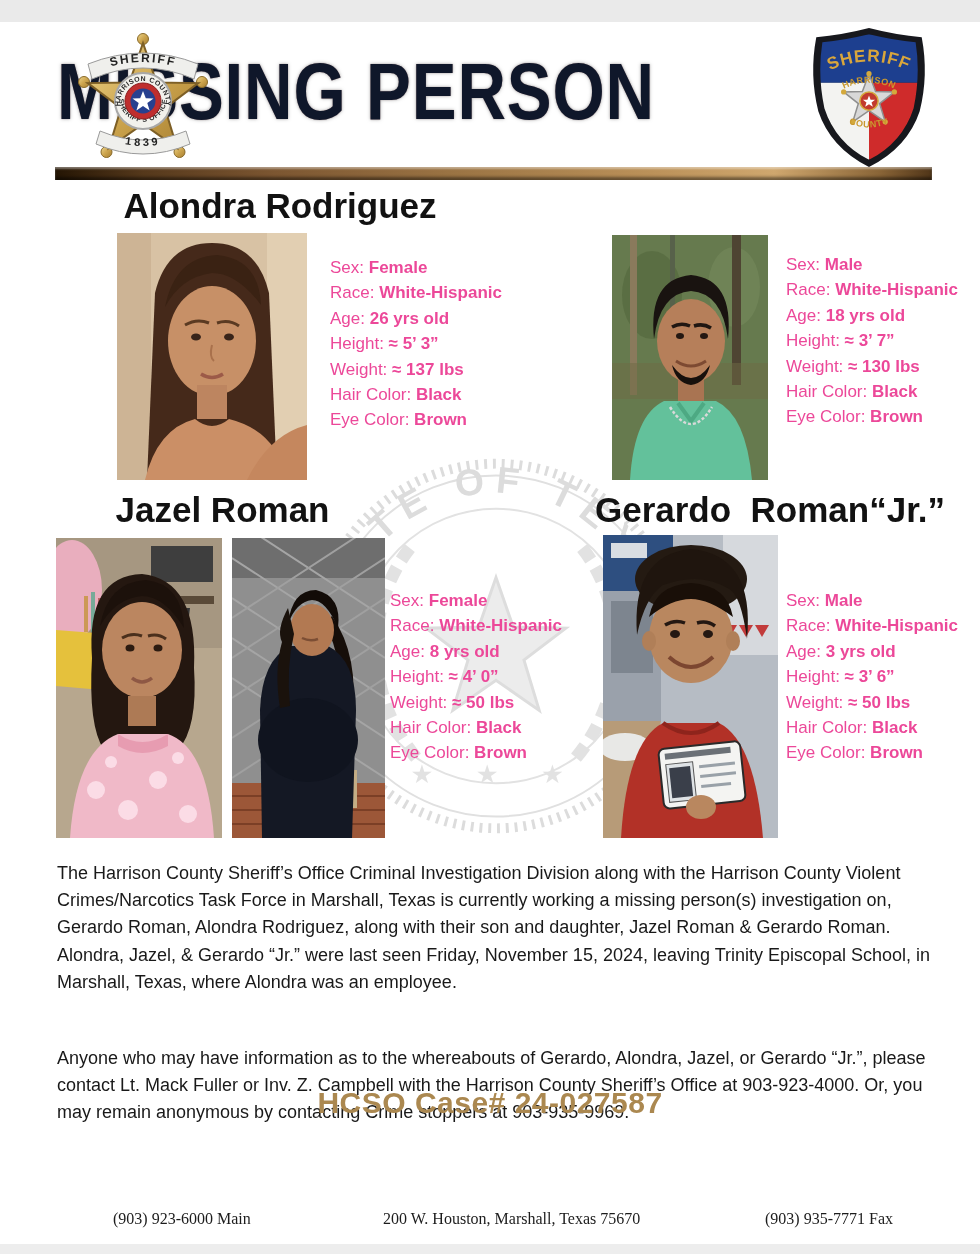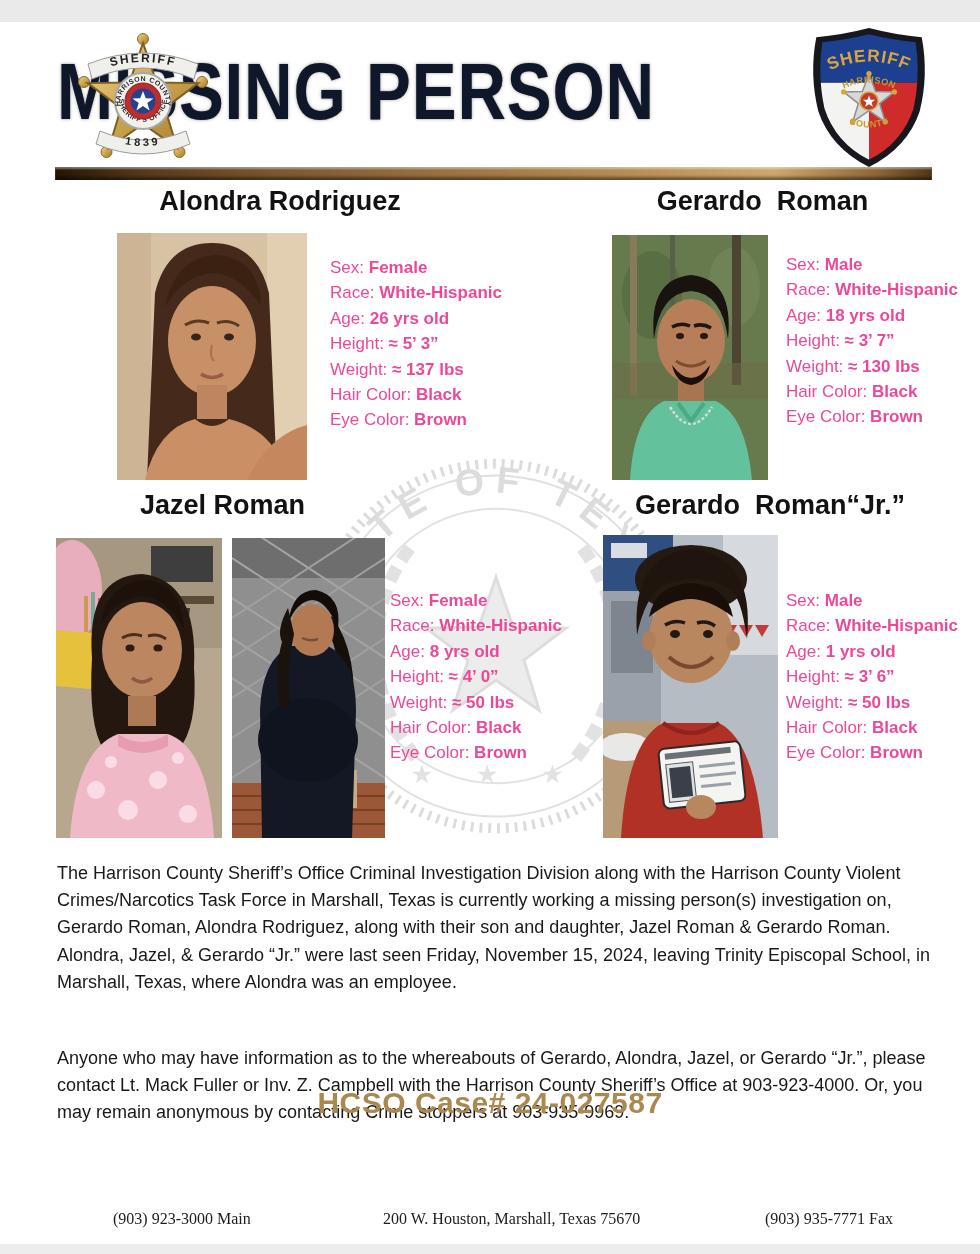--- a/index.html
+++ b/index.html
@@ -16,21 +16,21 @@
   .title span{display:inline-block;transform:scaleX(.84);letter-spacing:1px;
          text-shadow:0 0 4px rgba(125,125,125,.65),0 0 1px rgba(90,0,0,.5);}
   .divider{position:absolute;left:55px;top:167px;width:877px;height:13px;z-index:4;
          background:linear-gradient(90deg,#241504,#55381b 10%,#7c5631 25%,#9a7343 45%,#bb9159 68%,#cfa76e 82%,#8a6537 94%,#503518);
          box-shadow:inset 0 2px 2px rgba(255,255,255,.4),inset 0 -3px 3px rgba(0,0,0,.45);}
 
   
   #watermark{position:absolute;left:300px;top:450px;width:392px;height:392px;z-index:1;}
 
   
-  .person-name{position:absolute;z-index:4;font-size:27px;font-weight:bold;color:#121212;text-align:center;white-space:pre;}
+  .person-name{position:absolute;z-index:4;font-size:35px;font-weight:bold;color:#121212;text-align:center;white-space:pre;}
   #name-alondra{left:60px;top:186px;width:440px;}
   #name-gerardo{left:565px;top:186px;width:395px;}
   #name-jazel{left:55px;top:490px;width:335px;}
   #name-jr{left:560px;top:490px;width:420px;}
 
   .photo{position:absolute;z-index:3;display:block;}
   #photo-alondra{left:117px;top:233px;width:190px;height:247px;}
   #photo-gerardo{left:612px;top:235px;width:156px;height:245px;}
   #photo-jazel-1{left:56px;top:538px;width:166px;height:300px;}
   #photo-jazel-2{left:232px;top:538px;width:153px;height:300px;}
@@ -155,21 +155,20 @@
     <text font-size="38" font-weight="bold" fill="#dcdcdc" letter-spacing="10">
       <textPath href="#seal-arc" startOffset="50%" text-anchor="middle">STATE OF TEXAS</textPath>
     </text>
     <path d="M112,100 C65,160 65,255 122,318" fill="none" stroke="#e2e2e2" stroke-width="13" stroke-dasharray="15 9"></path>
     <path d="M288,100 C335,160 335,255 278,318" fill="none" stroke="#e2e2e2" stroke-width="13" stroke-dasharray="15 9"></path>
     <path d="M200,130 L217.6,180.7 L271.3,181.8 L228.5,214.3 L244.1,265.7 L200,235 L155.9,265.7 L171.5,214.3 L128.7,181.8 L182.4,180.7 Z" fill="#ececec" stroke="#dddddd" stroke-width="3"></path>
     <text x="200" y="340" font-size="26" fill="#e2e2e2" text-anchor="middle" letter-spacing="18">★ ★ ★</text>
   </svg>
 
   <div id="name-alondra" class="person-name">Alondra Rodriguez</div>
-  <div id="name-gerardo" class="person-name">Gerardo  Roman</div>
   <div id="name-jazel" class="person-name">Jazel Roman</div>
   <div id="name-jr" class="person-name">Gerardo  Roman“Jr.”</div>
 
   <svg id="photo-alondra" class="photo" viewBox="0 0 190 247" preserveAspectRatio="none">
     <rect width="190" height="247" fill="#d8c2a4"></rect>
     <rect width="34" height="247" fill="#cdb495"></rect>
     <rect x="150" width="40" height="247" fill="#e2cfb2"></rect>
     <path d="M38,60 Q50,10 95,10 Q140,10 152,60 L160,247 L30,247 Z" fill="#45291a"></path>
     <ellipse cx="95" cy="108" rx="44" ry="55" fill="#c79067"></ellipse>
     <path d="M48,74 Q58,24 100,22 Q142,26 144,72 Q120,40 95,40 Q64,44 48,74 Z" fill="#3a2213"></path>
@@ -319,30 +318,30 @@
     <div class="row"><span>Race:</span> <b>White-Hispanic</b></div>
     <div class="row"><span>Age:</span> <b>8 yrs old</b></div>
     <div class="row"><span>Height:</span> <b>≈ 4’ 0”</b></div>
     <div class="row"><span>Weight:</span> <b>≈ 50 lbs</b></div>
     <div class="row"><span>Hair Color:</span> <b>Black</b></div>
     <div class="row"><span>Eye Color:</span> <b>Brown</b></div>
   </div>
   <div id="details-jr" class="details">
     <div class="row"><span>Sex:</span> <b>Male</b></div>
     <div class="row"><span>Race:</span> <b>White-Hispanic</b></div>
-    <div class="row"><span>Age:</span> <b>1 yrs old</b></div>
+    <div class="row"><span>Age:</span> <b>3 yrs old</b></div>
     <div class="row"><span>Height:</span> <b>≈ 3’ 6”</b></div>
     <div class="row"><span>Weight:</span> <b>≈ 50 lbs</b></div>
     <div class="row"><span>Hair Color:</span> <b>Black</b></div>
     <div class="row"><span>Eye Color:</span> <b>Brown</b></div>
   </div>
 
   <div id="para1" class="para">The Harrison County Sheriff’s Office Criminal Investigation Division along with the Harrison County Violent Crimes/Narcotics Task Force in Marshall, Texas is currently working a missing person(s) investigation on, Gerardo Roman, Alondra Rodriguez, along with their son and daughter, Jazel Roman &amp; Gerardo Roman. Alondra, Jazel, &amp; Gerardo “Jr.” were last seen Friday, November 15, 2024, leaving Trinity Episcopal School, in Marshall, Texas, where Alondra was an employee.</div>
   <div id="para2" class="para">Anyone who may have information as to the whereabouts of Gerardo, Alondra, Jazel, or Gerardo “Jr.”, please contact Lt. Mack Fuller or Inv. Z. Campbell with the Harrison County Sheriff’s Office at 903-923-4000. Or, you may remain anonymous by contacting Crime stoppers at 903-935-9969.</div>
 
   <div class="case-line">HCSO Case# 24-027587</div>
 
   <div class="footer">
-    <span id="footer-left">(903) 923-3000 Main</span>
+    <span id="footer-left">(903) 923-6000 Main</span>
     <span id="footer-center">200 W. Houston, Marshall, Texas 75670</span>
     <span id="footer-right">(903) 935-7771 Fax</span>
   </div>
 </div>
 
 </body></html>

